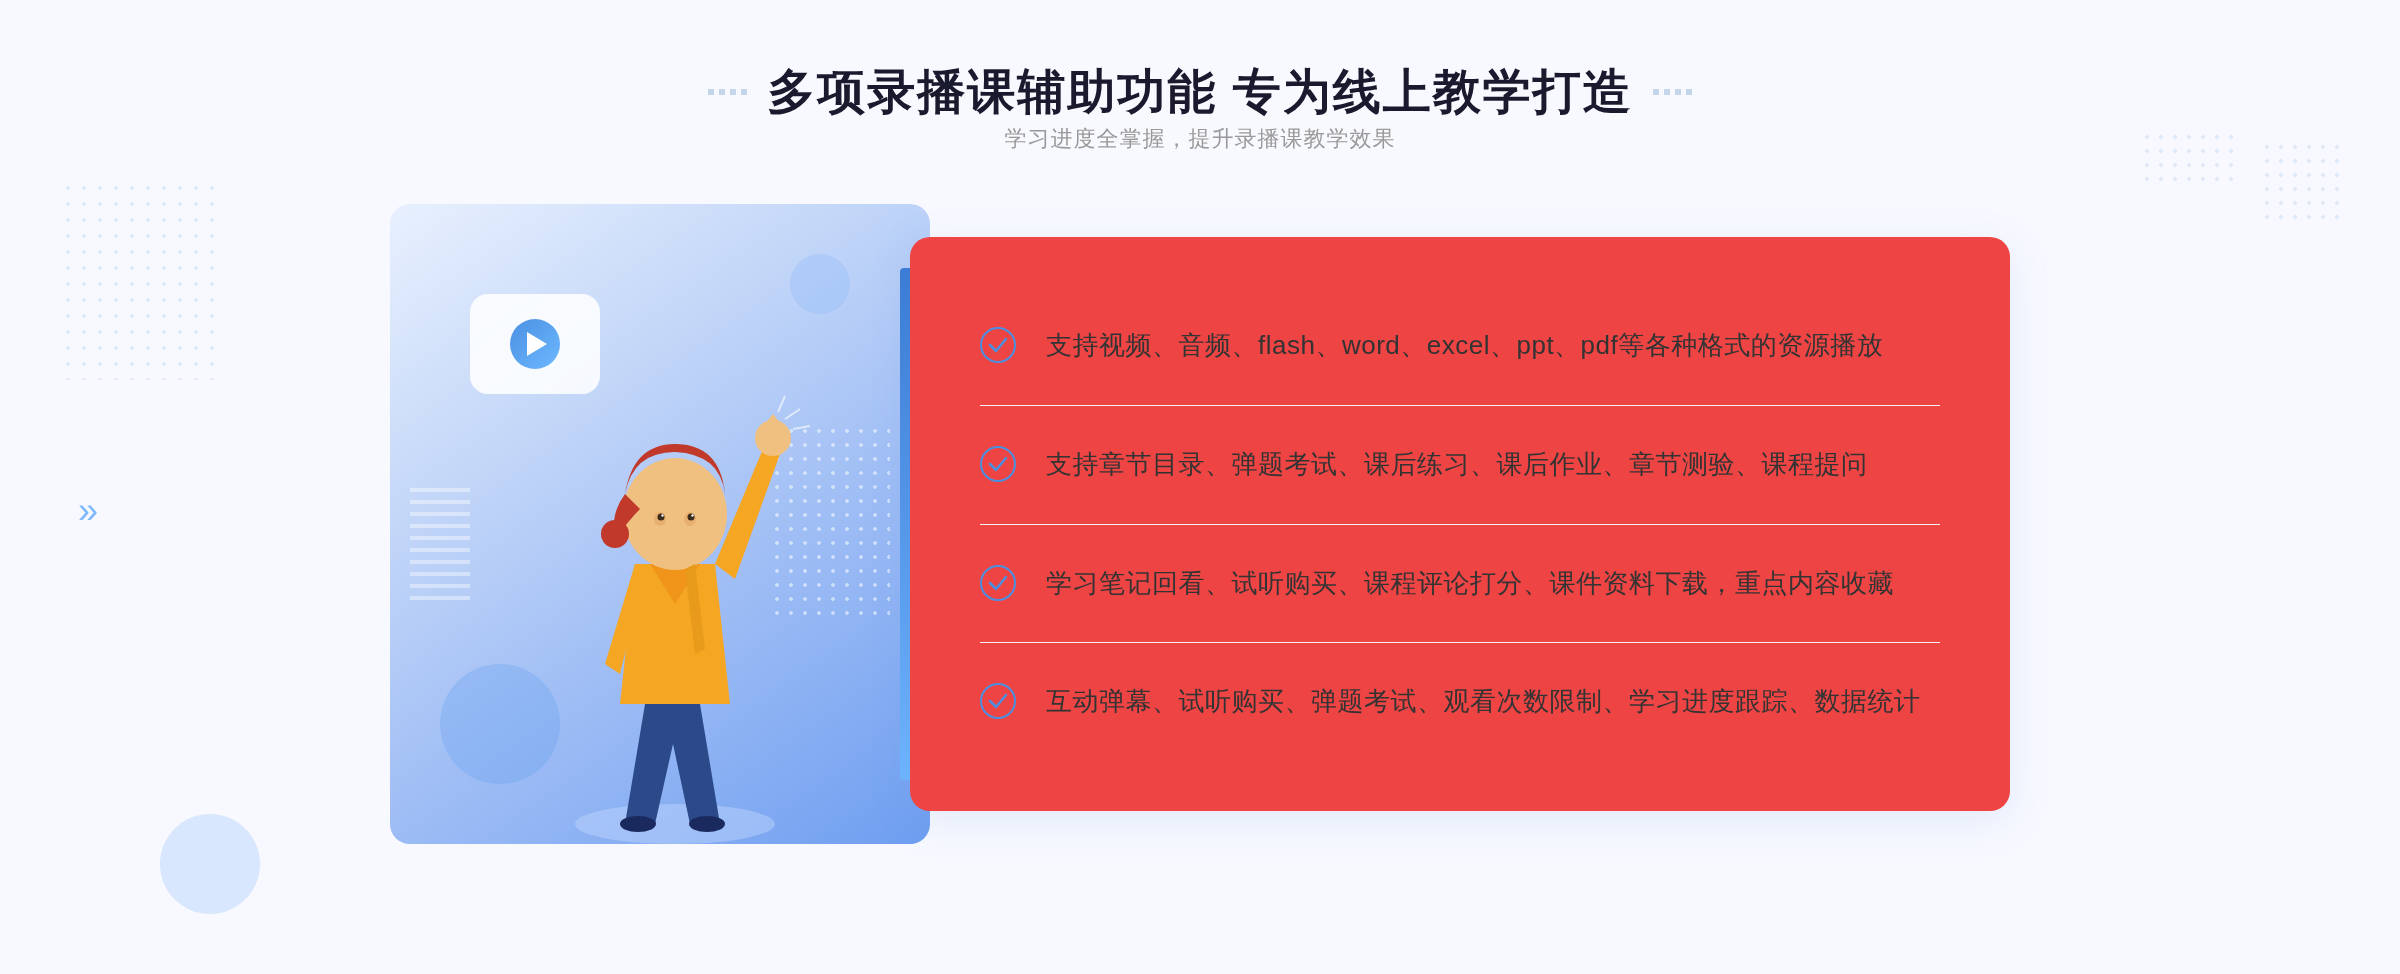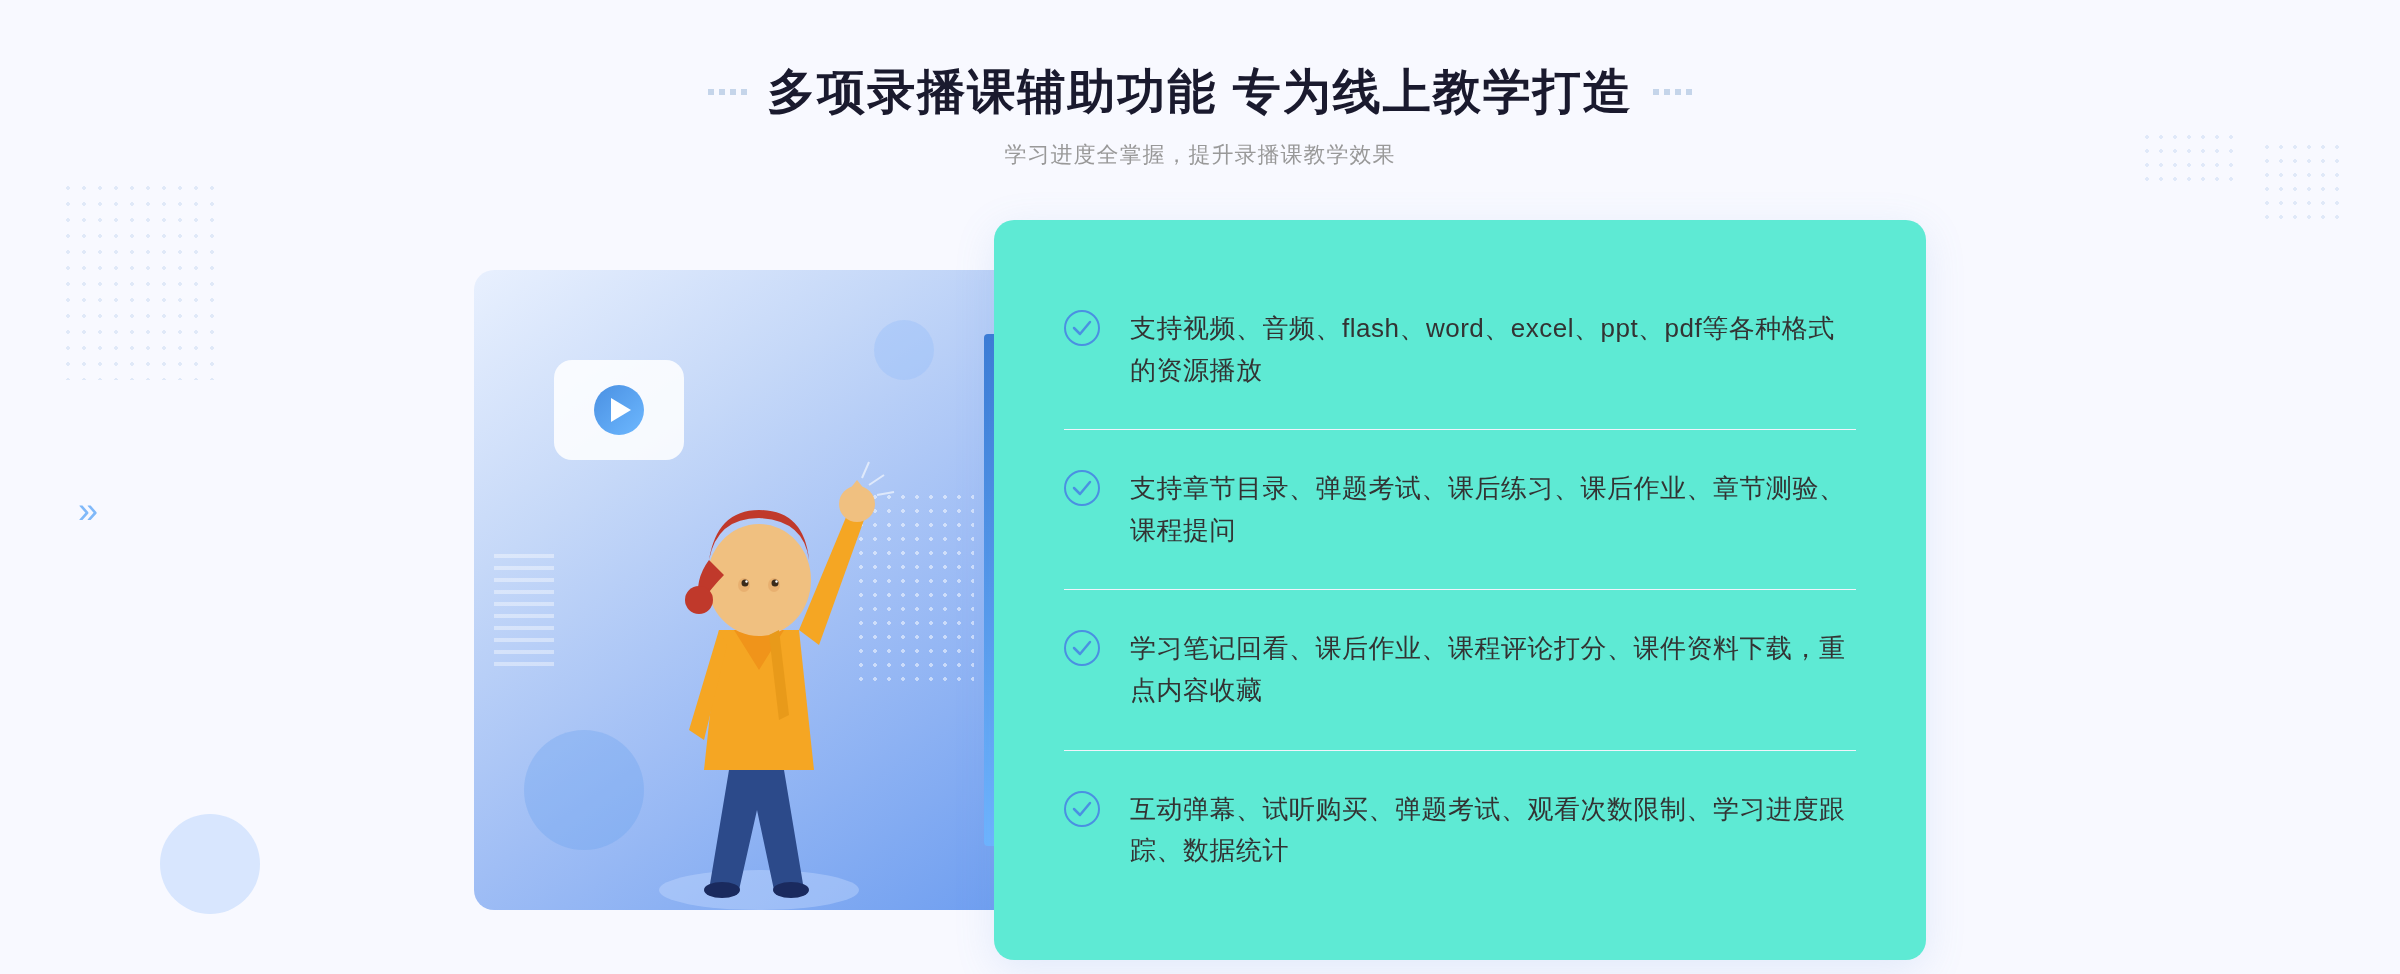--- a/index.html
+++ b/index.html
@@ -88,21 +88,20 @@
     }
 
     .main-title {
       font-size: 48px;
       font-weight: 600;
       color: #1a1a2e;
       letter-spacing: 2px;
     }
 
     .subtitle {
-      margin-top: 16px;
       font-size: 22px;
       color: #999999;
       letter-spacing: 1px;
     }
 
     
     .main-content {
       display: flex;
       align-items: center;
       justify-content: center;
@@ -235,23 +234,23 @@
     }
 
     
     .person-svg {
       width: 100%;
       height: 100%;
     }
 
     
     .content-panel {
-      width: 932px;
+      width: 1100px;
       min-height: 560px;
-      background: #5eead4;
+      background: #ef4444;
       border-radius: 20px;
       padding: 50px 70px;
       box-shadow: 0 10px 40px rgba(100, 150, 220, 0.15);
       position: relative;
       margin-left: -20px;
     }
 
     
     .feature-list {
       display: flex;
@@ -415,21 +414,21 @@
             <path d="M10 18 L16 24 L26 12" stroke="#4a90e2" stroke-width="2.5" stroke-linecap="round" stroke-linejoin="round" fill="none"></path>
           </svg>
           <span class="feature-text">支持章节目录、弹题考试、课后练习、课后作业、章节测验、课程提问</span>
         </div>
 
         <div class="feature-item">
           <svg class="check-icon" viewBox="0 0 36 36" fill="none" xmlns="http://www.w3.org/2000/svg">
             <circle cx="18" cy="18" r="17" stroke="#4a90e2" stroke-width="2" fill="none"></circle>
             <path d="M10 18 L16 24 L26 12" stroke="#4a90e2" stroke-width="2.5" stroke-linecap="round" stroke-linejoin="round" fill="none"></path>
           </svg>
-          <span class="feature-text">学习笔记回看、课后作业、课程评论打分、课件资料下载，重点内容收藏</span>
+          <span class="feature-text">学习笔记回看、试听购买、课程评论打分、课件资料下载，重点内容收藏</span>
         </div>
 
         <div class="feature-item">
           <svg class="check-icon" viewBox="0 0 36 36" fill="none" xmlns="http://www.w3.org/2000/svg">
             <circle cx="18" cy="18" r="17" stroke="#4a90e2" stroke-width="2" fill="none"></circle>
             <path d="M10 18 L16 24 L26 12" stroke="#4a90e2" stroke-width="2.5" stroke-linecap="round" stroke-linejoin="round" fill="none"></path>
           </svg>
           <span class="feature-text">互动弹幕、试听购买、弹题考试、观看次数限制、学习进度跟踪、数据统计</span>
         </div>
 

